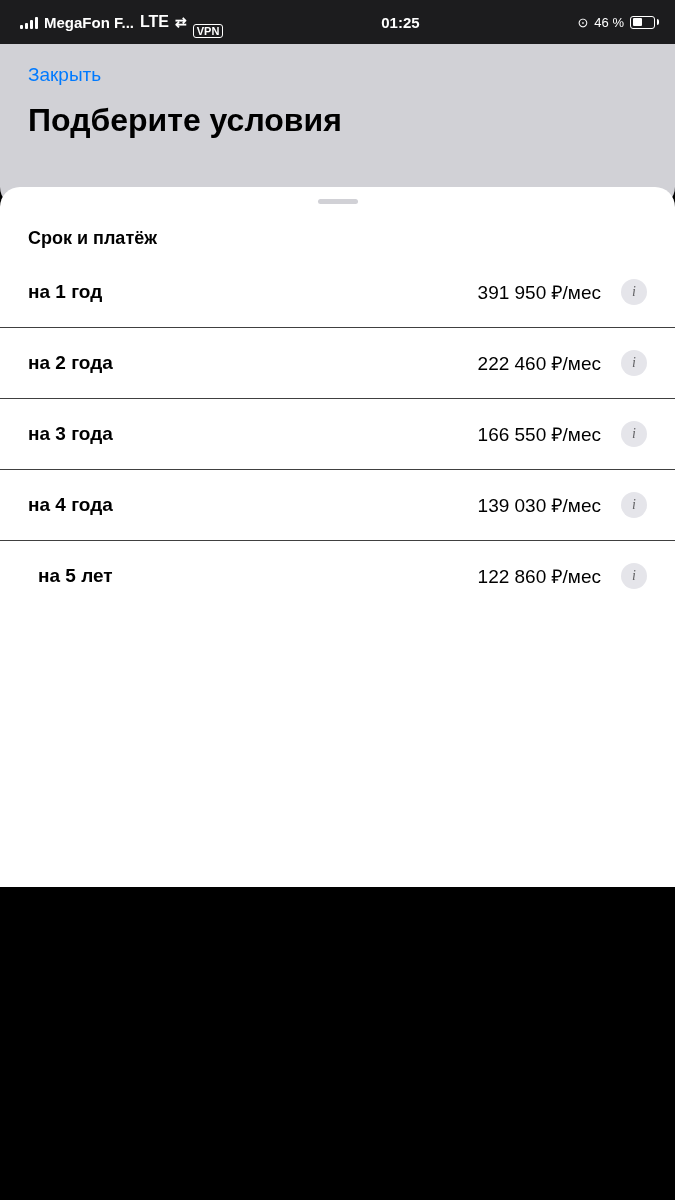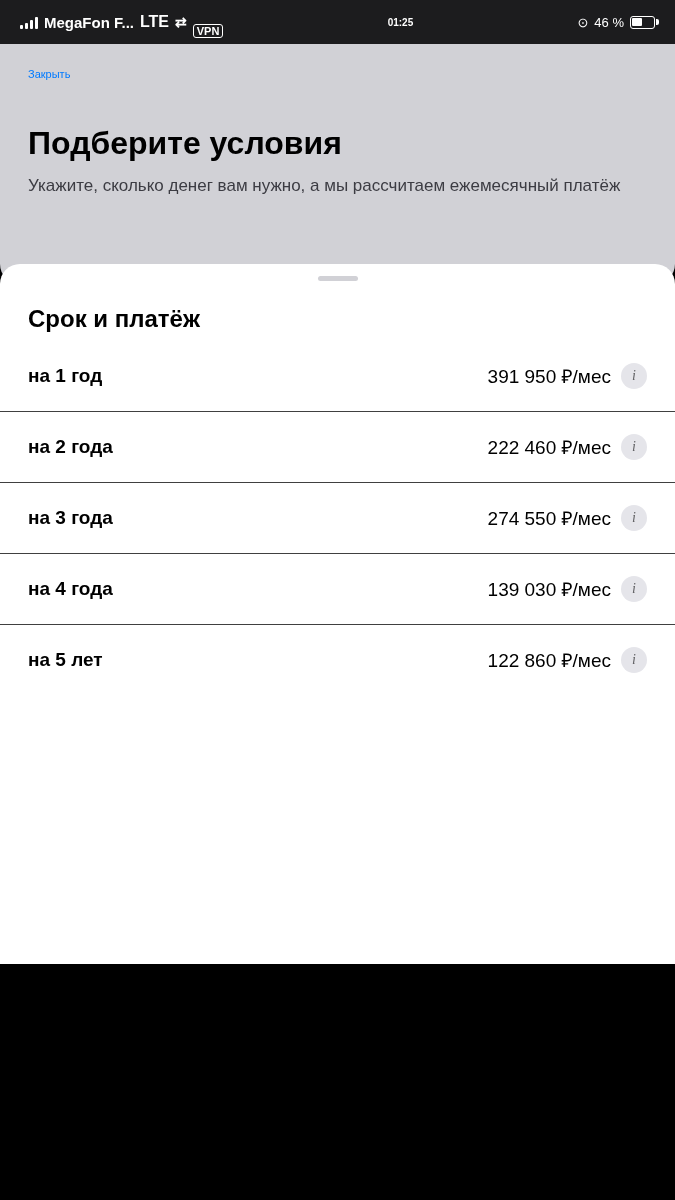--- a/index.html
+++ b/index.html
@@ -44,21 +44,21 @@
       height: 14px;
     }
 
     .signal-bars span {
       background: #fff;
       border-radius: 1px;
       width: 3px;
     }
 
     .status-center {
-      font-size: 10px;
+      font-size: 15px;
       font-weight: 600;
     }
 
     .status-right {
       display: flex;
       align-items: center;
       gap: 6px;
       font-size: 13px;
       font-weight: 500;
     }
@@ -103,32 +103,32 @@
     .top-card {
       width: 675px;
       background: #d1d1d6;
       padding: 20px 28px 50px 28px;
       position: relative;
       border-radius: 0 0 20px 20px;
     }
 
     .close-btn {
       color: #007aff;
-      font-size: 11px;
-      margin-bottom: 45px;
+      font-size: 19px;
+      margin-bottom: 16px;
       cursor: pointer;
       display: inline-block;
     }
 
     .main-title {
       font-size: 32px;
       font-weight: 800;
       color: #000;
       line-height: 1.15;
-      margin-bottom: 12px;
+      margin-bottom: 18px;
     }
 
     .subtitle {
       font-size: 17px;
       color: #3c3c43;
       line-height: 1.4;
       margin-bottom: 36px;
     }
 
     .amount-row {
@@ -161,21 +161,21 @@
 
     .sheet-handle {
       width: 40px;
       height: 5px;
       background: #d1d1d6;
       border-radius: 3px;
       margin: 0 auto 24px auto;
     }
 
     .section-title {
-      font-size: 24px;
+      font-size: 18px;
       font-weight: 700;
       color: #000;
       padding: 0 28px;
       margin-bottom: 8px;
     }
 
     .loan-list {
       list-style: none;
       padding: 0;
     }
@@ -183,32 +183,33 @@
     .loan-item {
       display: flex;
       align-items: center;
       justify-content: space-between;
       padding: 22px 28px;
       border-bottom: 1px solid #404040;
     }
 
     .loan-item:last-child {
       border-bottom: none;
+      margin-left: 10px;
     }
 
     .loan-term {
       font-size: 19px;
       font-weight: 700;
       color: #000;
     }
 
     .loan-right {
       display: flex;
       align-items: center;
-      gap: 10px;
+      gap: 20px;
     }
 
     .loan-payment {
       font-size: 19px;
       color: #000;
       font-weight: 400;
     }
 
     .info-btn {
       width: 26px;
@@ -265,21 +266,20 @@
       <div class="battery-icon">
         <div class="battery-fill"></div>
       </div>
     </div>
   </div>
 </div>
 
 <div class="top-card">
   <div class="close-btn">Закрыть</div>
   <h1 class="main-title">Подберите условия</h1>
-  <p class="subtitle">Укажите, сколько денег вам нужно, а мы рассчитаем ежемесячный платёж</p>
 </div>
 
 <div class="bottom-sheet">
   <div class="sheet-handle"></div>
   <h2 class="section-title">Срок и платёж</h2>
   <ul class="loan-list">
   <li class="loan-item">
         <span class="loan-term">на 1 год</span>
         <div class="loan-right">
           <span class="loan-payment">391 950 ₽/мес</span>
@@ -289,21 +289,21 @@
       <li class="loan-item">
         <span class="loan-term">на 2 года</span>
         <div class="loan-right">
           <span class="loan-payment">222 460 ₽/мес</span>
           <div class="info-btn">i</div>
         </div>
       </li>
       <li class="loan-item">
         <span class="loan-term">на 3 года</span>
         <div class="loan-right">
-          <span class="loan-payment">274 550 ₽/мес</span>
+          <span class="loan-payment">166 550 ₽/мес</span>
           <div class="info-btn">i</div>
         </div>
       </li>
       <li class="loan-item">
         <span class="loan-term">на 4 года</span>
         <div class="loan-right">
           <span class="loan-payment">139 030 ₽/мес</span>
           <div class="info-btn">i</div>
         </div>
       </li>

